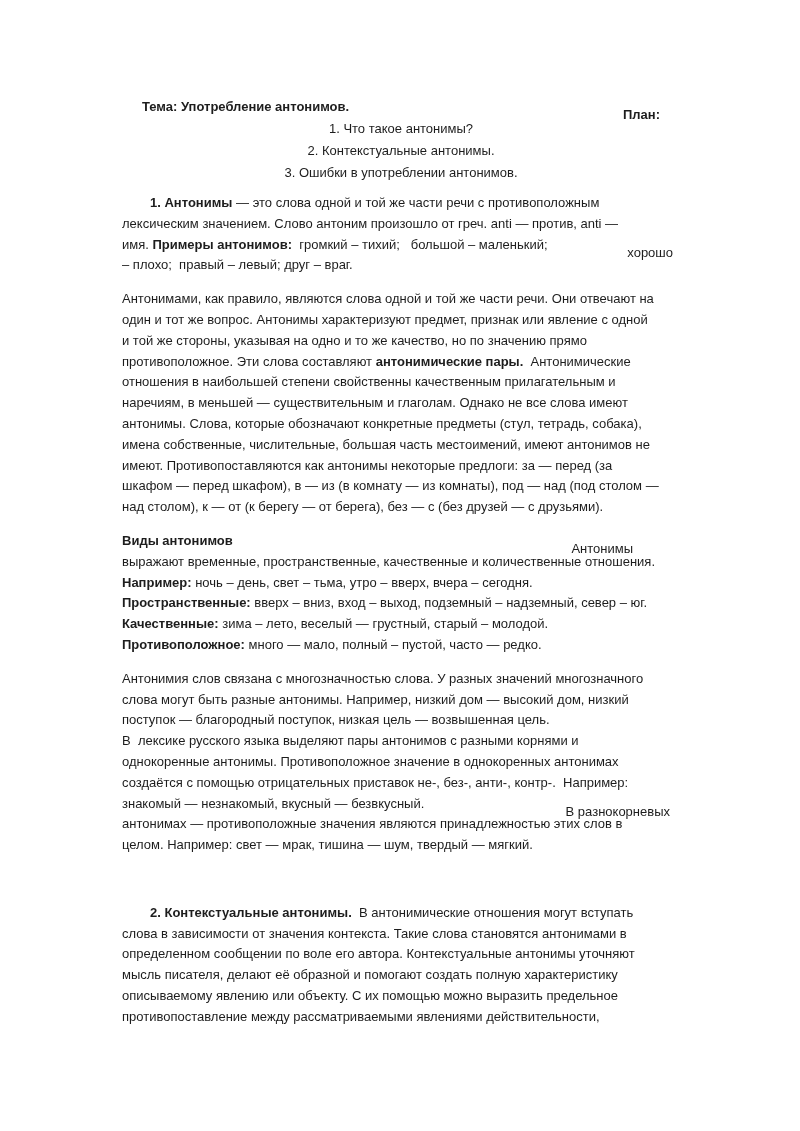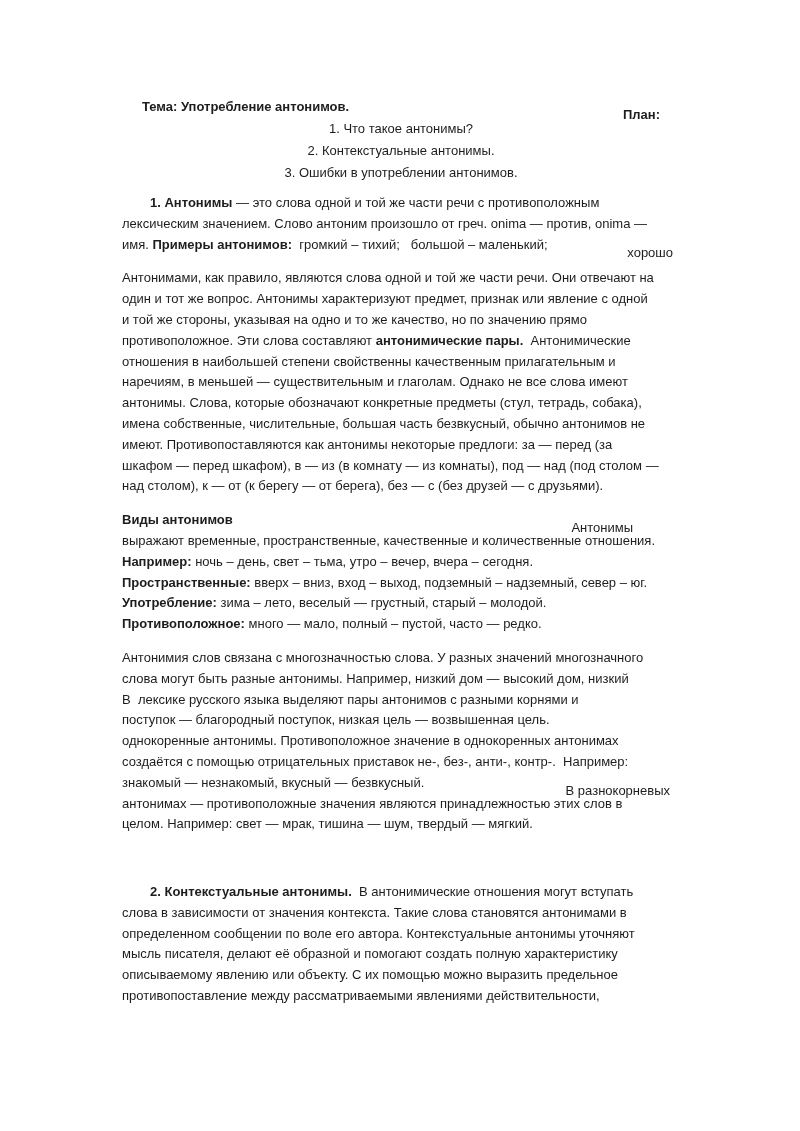--- a/index.html
+++ b/index.html
@@ -38,49 +38,50 @@
 <div class="page" style="background: rgb(255, 255, 255); color: rgb(29, 29, 29);">
   <div class="content">
       <div class="block header-block">
         <div class="line" style="padding-left: 20px;"><span class="bold">Тема: Употребление антонимов.</span><span class="right-seg bold" style="right: 20px;">План:</span></div>
         <div class="line center"><span>1. Что такое антонимы?</span></div>
         <div class="line center"><span>2. Контекстуальные антонимы.</span></div>
         <div class="line center"><span>3. Ошибки в употреблении антонимов.</span></div>
       </div>
       <div class="block">
         <div class="line" style="padding-left: 28px;"><span class="bold">1. Антонимы</span><span> — это слова одной и той же части речи с противоположным</span></div>
-        <div class="line"><span>лексическим значением. Слово антоним произошло от греч. onima — против, onima —</span></div>
+        <div class="line"><span>лексическим значением. Слово антоним произошло от греч. anti — против, anti —</span></div>
         <div class="line"><span>имя. </span><span class="bold">Примеры антонимов:</span><span>  громкий – тихий;   большой – маленький;</span><span class="right-seg" style="right: 7px;">хорошо</span></div>
+        <div class="line"><span>– плохо;  правый – левый; друг – враг.</span></div>
       </div>
       <div class="block">
         <div class="line"><span>Антонимами, как правило, являются слова одной и той же части речи. Они отвечают на</span></div>
         <div class="line"><span>один и тот же вопрос. Антонимы характеризуют предмет, признак или явление с одной</span></div>
         <div class="line"><span>и той же стороны, указывая на одно и то же качество, но по значению прямо</span></div>
         <div class="line"><span>противоположное. Эти слова составляют </span><span class="bold">антонимические пары.</span><span>  Антонимические</span></div>
         <div class="line"><span>отношения в наибольшей степени свойственны качественным прилагательным и</span></div>
         <div class="line"><span>наречиям, в меньшей — существительным и глаголам. Однако не все слова имеют</span></div>
         <div class="line"><span>антонимы. Слова, которые обозначают конкретные предметы (стул, тетрадь, собака),</span></div>
-        <div class="line"><span>имена собственные, числительные, большая часть безвкусный, обычно антонимов не</span></div>
+        <div class="line"><span>имена собственные, числительные, большая часть местоимений, имеют антонимов не</span></div>
         <div class="line"><span>имеют. Противопоставляются как антонимы некоторые предлоги: за — перед (за</span></div>
         <div class="line"><span>шкафом — перед шкафом), в — из (в комнату — из комнаты), под — над (под столом —</span></div>
         <div class="line"><span>над столом), к — от (к берегу — от берега), без — с (без друзей — с друзьями).</span></div>
       </div>
       <div class="block">
         <div class="line"><span class="bold">Виды антонимов</span><span class="right-seg" style="right: 47px;">Антонимы</span></div>
         <div class="line"><span>выражают временные, пространственные, качественные и количественные отношения.</span></div>
-        <div class="line"><span class="bold">Например:</span><span> ночь – день, свет – тьма, утро – вечер, вчера – сегодня.</span></div>
+        <div class="line"><span class="bold">Например:</span><span> ночь – день, свет – тьма, утро – вверх, вчера – сегодня.</span></div>
         <div class="line"><span class="bold">Пространственные:</span><span> вверх – вниз, вход – выход, подземный – надземный, север – юг.</span></div>
-        <div class="line"><span class="bold">Употребление:</span><span> зима – лето, веселый — грустный, старый – молодой.</span></div>
+        <div class="line"><span class="bold">Качественные:</span><span> зима – лето, веселый — грустный, старый – молодой.</span></div>
         <div class="line"><span class="bold">Противоположное:</span><span> много — мало, полный – пустой, часто — редко.</span></div>
       </div>
       <div class="block">
         <div class="line"><span>Антонимия слов связана с многозначностью слова. У разных значений многозначного</span></div>
         <div class="line"><span>слова могут быть разные антонимы. Например, низкий дом — высокий дом, низкий</span></div>
+        <div class="line"><span>поступок — благородный поступок, низкая цель — возвышенная цель.</span></div>
         <div class="line"><span>В  лексике русского языка выделяют пары антонимов с разными корнями и</span></div>
-        <div class="line"><span>поступок — благородный поступок, низкая цель — возвышенная цель.</span></div>
         <div class="line"><span>однокоренные антонимы. Противоположное значение в однокоренных антонимах</span></div>
         <div class="line"><span>создаётся с помощью отрицательных приставок не-, без-, анти-, контр-.  Например:</span></div>
         <div class="line"><span>знакомый — незнакомый, вкусный — безвкусный.</span><span class="right-seg" style="right: 10px;">В разнокорневых</span></div>
         <div class="line"><span>антонимах — противоположные значения являются принадлежностью этих слов в</span></div>
         <div class="line"><span>целом. Например: свет — мрак, тишина — шум, твердый — мягкий.</span></div>
       </div>
       <div class="block">
         <div class="line"><span></span></div>
       </div>
       <div class="block">

